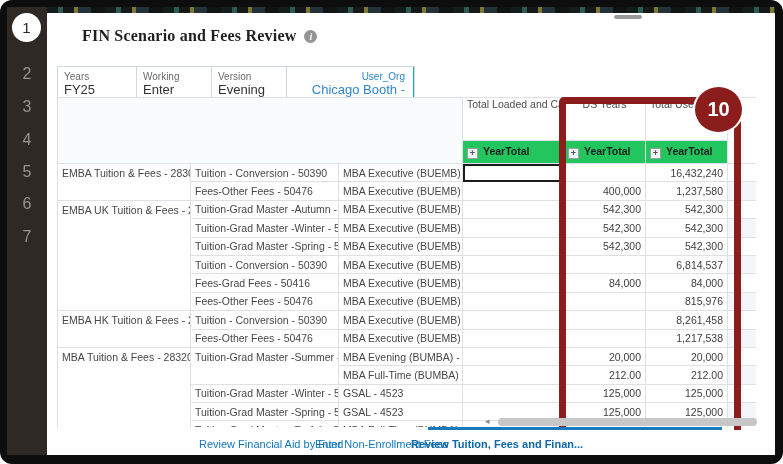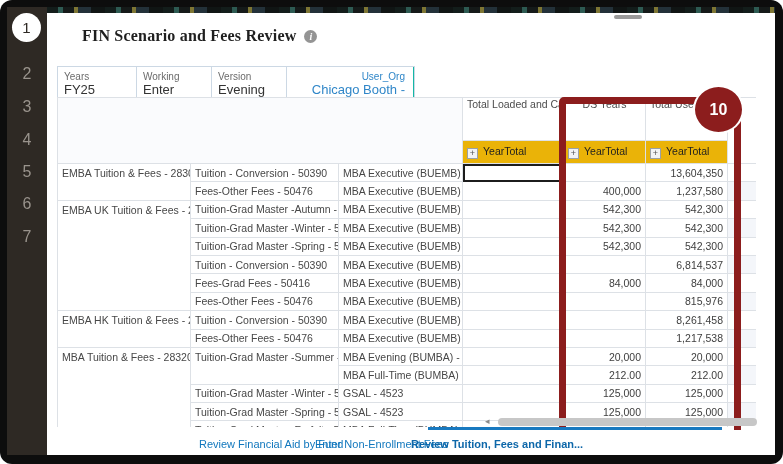--- a/index.html
+++ b/index.html
@@ -24,34 +24,34 @@
   .pov-dim{font-size:10px;color:#6b6b6b;line-height:13px;}
   .pov-member{font-size:13px;color:#333;line-height:13px;}
   .pov-cell.link .pov-dim,.pov-cell.link .pov-member{color:#2f86c8;}
   
   .grid-wrap{position:absolute;left:10px;top:90px;width:699px;height:330px;overflow:hidden;}
   table.grid{border-collapse:collapse;table-layout:fixed;width:699px;font-size:10.5px;color:#3e3e3e;}
   table.grid th,table.grid td{border:1px solid #dde1e6;padding:0 4px;overflow:hidden;white-space:nowrap;}
   th.corner{background:#fafbfd;border-color:#d9dee3;}
   th.vhdr{background:#ffffff;font-weight:400;color:#4d4d4d;vertical-align:top;text-align:center;padding-top:4px;white-space:normal;line-height:13px;font-size:10.5px;}
   th.spacer{background:#ffffff;}
-  th.phdr{background:#eab308;font-weight:normal;color:#1f1f1f;text-align:left;padding-left:5px;height:22px;}
+  th.phdr{background:#22c55e;font-weight:bold;color:#1f1f1f;text-align:left;padding-left:5px;height:22px;}
   .expand-box{display:inline-block;width:9px;height:9px;border:1px solid #9aa0a6;background:#f2f3f4;color:#555;
     font-size:9px;line-height:8px;text-align:center;margin-right:5px;vertical-align:-1px;cursor:pointer;}
   td.lbl{background:#fff;text-align:left;color:#474747;}
   td.lbl.grp{vertical-align:top;padding-top:3px;}
   td.val{background:#fff;text-align:right;padding-right:6px;color:#3e3e3e;}
   td.spc{background:#fff;padding:0;}
   tr.even td.spc{background:#f4f6fa;}
   tbody tr{height:18.4px;}
   td.sel{outline:2px solid #1c1c1c;outline-offset:-2px;}
   
   .red-rect{position:absolute;left:512px;top:90px;width:168px;height:330px;border:7px solid #8c1d1d;border-radius:5px;pointer-events:none;}
   .red-badge{position:absolute;left:646px;top:78px;width:47px;height:45px;background:#8c1d1d;border:2px solid #fff;border-radius:50%;
-    color:#fff;font-size:16px;font-weight:bold;line-height:45px;text-align:center;}
+    color:#fff;font-size:20px;font-weight:bold;line-height:45px;text-align:center;}
   .hscroll{position:absolute;left:438px;top:411px;width:272px;height:9px;}
   .hscroll .arr{position:absolute;left:0;top:-2px;font-size:9px;color:#8b8b8b;cursor:pointer;}
   .hscroll .thumb{position:absolute;left:13px;right:0;top:0;height:8px;background:#c7c7c7;border-radius:4px;cursor:pointer;}
   .tab-indicator{position:absolute;left:381px;top:420px;width:294px;height:3px;background:#1879c0;}
   
   .tabbar{position:absolute;left:0;right:0;top:423px;height:25px;background:#fff;}
   .btab{position:absolute;top:8px;font-size:11px;color:#1177bd;cursor:pointer;white-space:nowrap;}
   .btab.active{color:#0d67a9;font-weight:bold;}
 </style>
 </head>
@@ -120,21 +120,21 @@
               <th class="phdr"><span class="expand-box">+</span><span>YearTotal</span></th>
             </tr>
           </thead>
           <tbody>
             <tr>
               <td class="lbl grp" rowspan="2">EMBA Tuition &amp; Fees - 28300</td>
               <td class="lbl" rowspan="1">Tuition - Conversion - 50390</td>
               <td class="lbl">MBA Executive (BUEMB) - 1128</td>
               <td class="val sel"></td>
               <td class="val"></td>
-              <td class="val">13,604,350</td>
+              <td class="val">16,432,240</td>
               <td class="spc"></td>
             </tr>
             <tr class="even">
               <td class="lbl" rowspan="1">Fees-Other Fees - 50476</td>
               <td class="lbl">MBA Executive (BUEMB) - 1128</td>
               <td class="val"></td>
               <td class="val">400,000</td>
               <td class="val">1,237,580</td>
               <td class="spc"></td>
             </tr>

